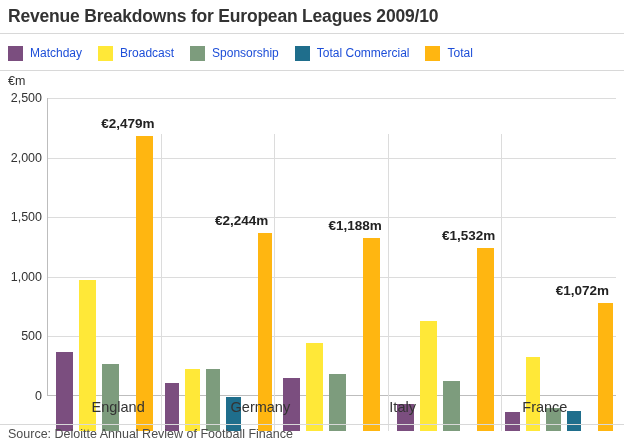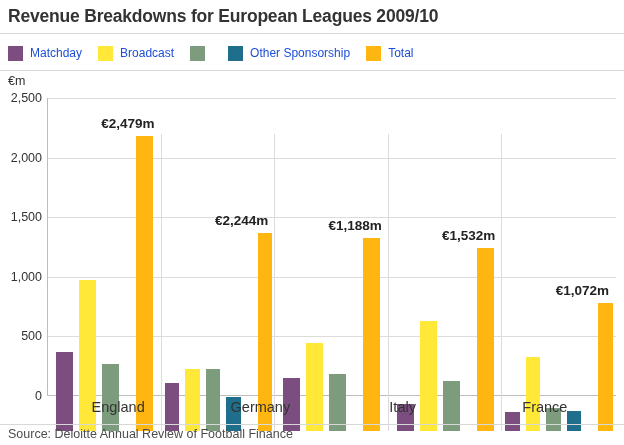--- a/index.html
+++ b/index.html
@@ -202,24 +202,25 @@
       <div class="legend-item">
         <span class="legend-swatch" style="background: rgb(123, 78, 127);"></span>
         <span class="legend-label">Matchday</span>
       </div>
       <div class="legend-item">
         <span class="legend-swatch" style="background: rgb(255, 232, 56);"></span>
         <span class="legend-label">Broadcast</span>
       </div>
       <div class="legend-item">
         <span class="legend-swatch" style="background: rgb(125, 156, 125);"></span>
+        <span class="legend-label">Sponsorship</span>
       </div>
       <div class="legend-item">
         <span class="legend-swatch" style="background: rgb(31, 110, 140);"></span>
-        <span class="legend-label">Other Sponsorship</span>
+        <span class="legend-label">Total Commercial</span>
       </div>
       <div class="legend-item">
         <span class="legend-swatch" style="background: rgb(255, 182, 17);"></span>
         <span class="legend-label">Total</span>
       </div>
     </div>
   <div class="legend-rule"></div>
 
   <div class="yunit">€m</div>
 

